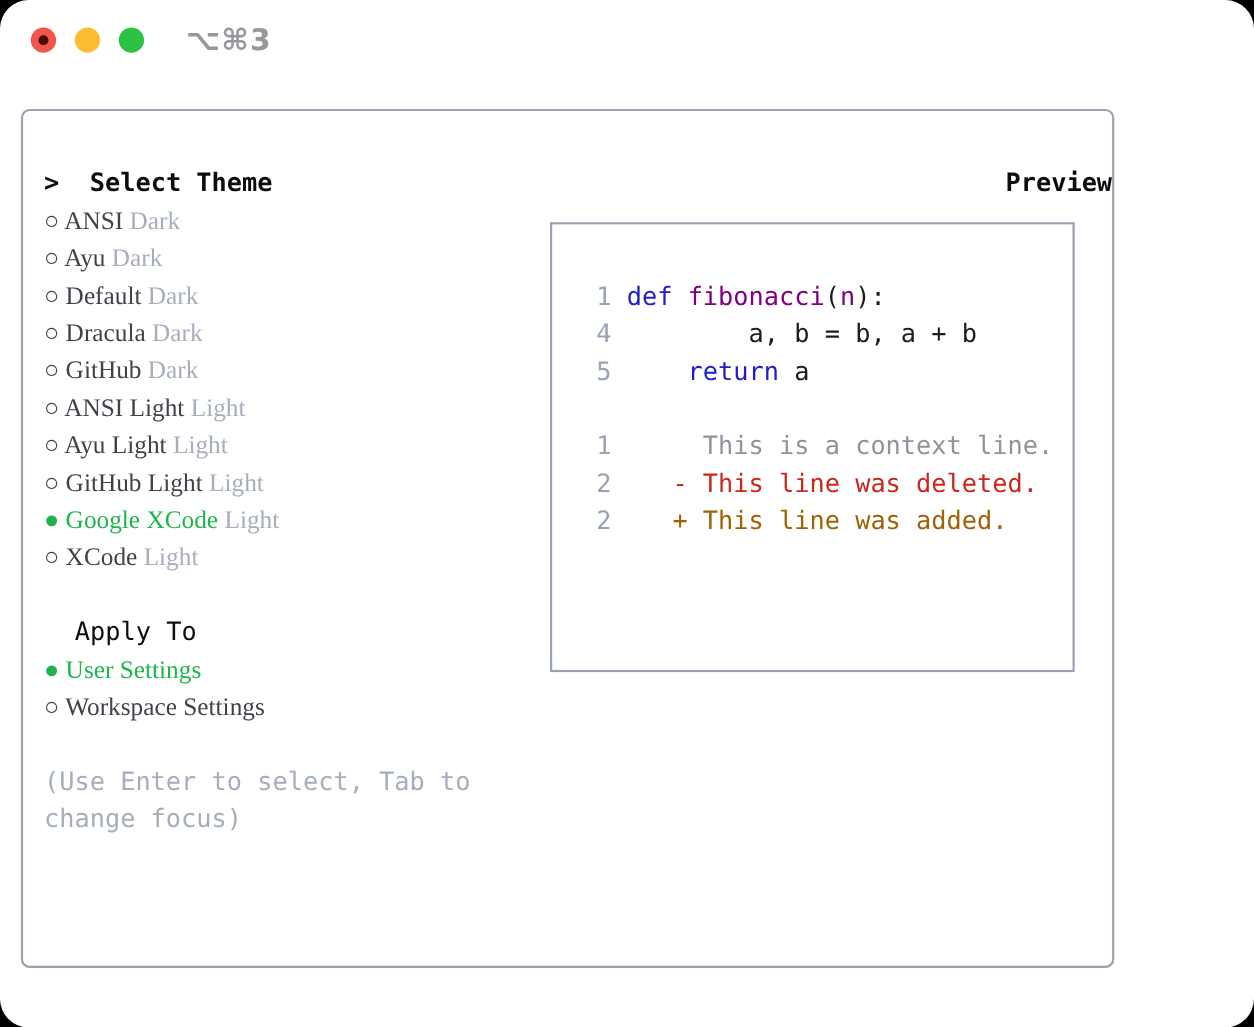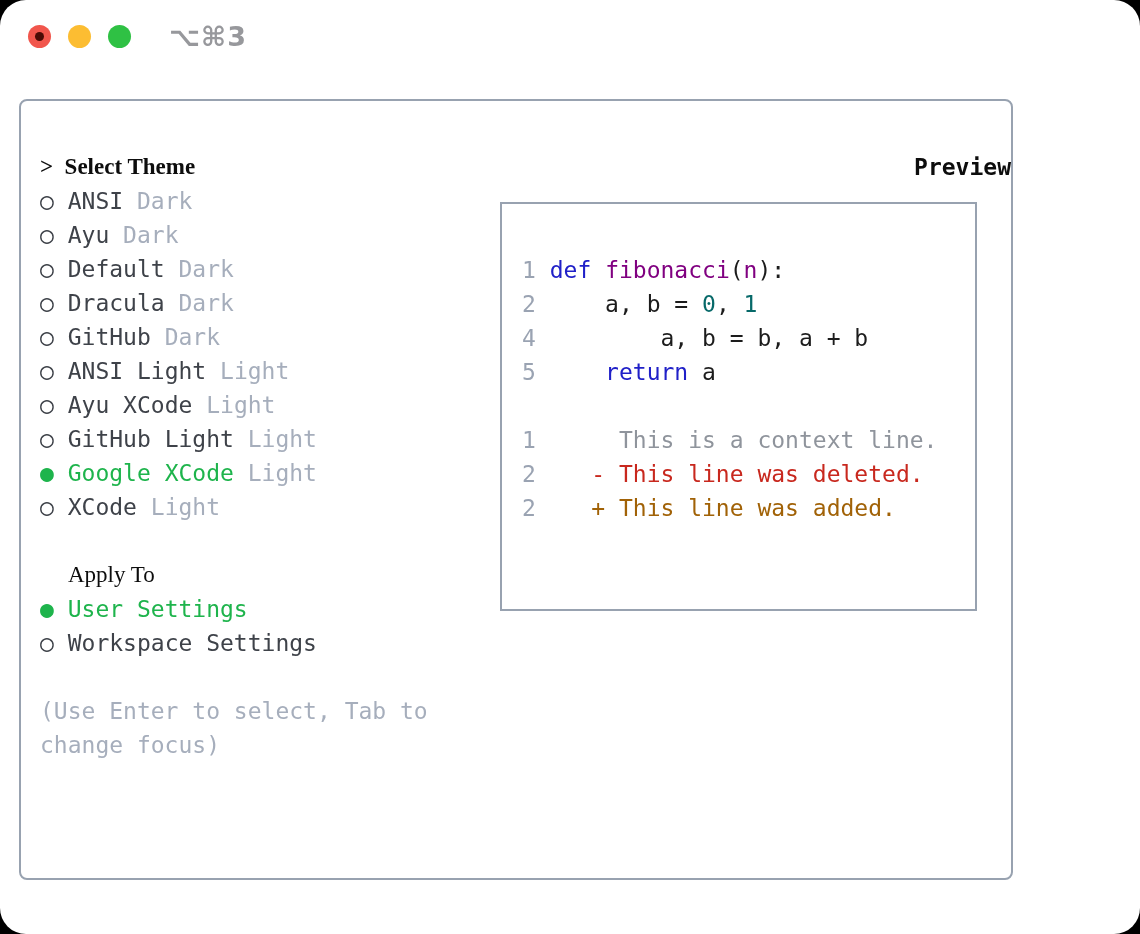--- a/index.html
+++ b/index.html
@@ -24,44 +24,44 @@
 
   
   .panel {
     margin:51px 0 0 19px; width:994px; height:781px;
     border:2px solid #98a2b0; border-radius:8px; background:#fff;
     display:flex; padding:49px 0 0 19px;
   }
   .left-col { width:460px; font-size:23px; color:#3e4249; }
   .right-col { flex:1; font-size:23px; }
 
-  .row { height:34px; line-height:34px; white-space:pre;font-family:Liberation Serif, serif; }
+  .row { height:34px; line-height:34px; white-space:pre; }
   .section-title { font-weight:bold; color:#0d0d0d; }
   .prompt { font-weight:bold; color:#0d0d0d; }
   .spacer { height:34px; }
 
-  .list-row { height:34px; line-height:34px; white-space:pre; cursor:default; }
+  .list-row { height:34px; line-height:34px; white-space:pre; cursor:default;font-family:Liberation Serif, serif; }
   .list-row .dot { color:#3e4249; }
   .list-row .name { color:#3e4249; }
   .list-row .variant { color:#a6aebc; }
   .list-row.selected .dot { color:#1eb44c; }
   .list-row.selected .name { color:#1eb44c; }
 
   .apply-title { padding-left:28px; color:#0d0d0d; }
 
   .hint { width:420px; line-height:34px; color:#a6aebc; white-space:normal; }
 
   
   .preview-header { height:34px; line-height:34px; font-weight:bold; color:#0d0d0d;text-align:right; }
   .preview-box {
     margin-top:18px; width:477px; height:409px;
     border:2px solid #98a2b0; background:#fff;
     padding:49px 0 0 20px; overflow:hidden;
   }
-  .code-line { height:34px; line-height:34px; white-space:pre; font-size:23px; }
+  .code-line { height:34px; line-height:34px; white-space:pre; font-size:23px;margin-left:20px; }
   .seg-ln  { color:#9aa3b2; }
   .seg-kw  { color:#2020c8; }
   .seg-fn  { color:#800080; }
   .seg-nm  { color:#076969; }
   .seg-p   { color:#1c1c1c; }
   .seg-ctx { color:#8f949c; }
   .seg-del { color:#c8281e; }
   .seg-add { color:#a16207; }
 </style>
 </head>
@@ -83,21 +83,21 @@
     <div class="left-col">
       <div class="row"><span class="prompt">&gt; </span><span class="section-title"> </span><span class="section-title">Select Theme</span></div>
 
       <div>
           <div class="list-row"><span class="dot">○ </span><span class="name">ANSI </span><span class="variant">Dark</span></div>
           <div class="list-row"><span class="dot">○ </span><span class="name">Ayu </span><span class="variant">Dark</span></div>
           <div class="list-row"><span class="dot">○ </span><span class="name">Default </span><span class="variant">Dark</span></div>
           <div class="list-row"><span class="dot">○ </span><span class="name">Dracula </span><span class="variant">Dark</span></div>
           <div class="list-row"><span class="dot">○ </span><span class="name">GitHub </span><span class="variant">Dark</span></div>
           <div class="list-row"><span class="dot">○ </span><span class="name">ANSI Light </span><span class="variant">Light</span></div>
-          <div class="list-row"><span class="dot">○ </span><span class="name">Ayu XCode </span><span class="variant">Light</span></div>
+          <div class="list-row"><span class="dot">○ </span><span class="name">Ayu Light </span><span class="variant">Light</span></div>
           <div class="list-row"><span class="dot">○ </span><span class="name">GitHub Light </span><span class="variant">Light</span></div>
           <div class="list-row selected"><span class="dot">● </span><span class="name">Google XCode </span><span class="variant">Light</span></div>
           <div class="list-row"><span class="dot">○ </span><span class="name">XCode </span><span class="variant">Light</span></div>
         </div>
 
       <div class="spacer"></div>
 
       <div class="row apply-title">Apply To</div>
       <div>
           <div class="list-row selected"><span class="dot">● </span><span class="name">User Settings</span></div>
@@ -107,21 +107,20 @@
       <div class="spacer"></div>
 
       <div class="hint">(Use Enter to select, Tab to change focus)</div>
     </div>
 
     <div class="right-col">
       <div class="preview-header">Preview</div>
       <div class="preview-box">
         <div>
             <div class="code-line"><span class="seg-ln">1</span><span class="seg-p"> </span><span class="seg-kw">def</span><span class="seg-p"> </span><span class="seg-fn">fibonacci</span><span class="seg-p">(</span><span class="seg-fn">n</span><span class="seg-p">):</span></div>
-            <div class="code-line"><span class="seg-ln">2</span><span class="seg-p">     a, b = </span><span class="seg-nm">0</span><span class="seg-p">, </span><span class="seg-nm">1</span></div>
             <div class="code-line"><span class="seg-ln">4</span><span class="seg-p">         a, b = b, a + b</span></div>
             <div class="code-line"><span class="seg-ln">5</span><span class="seg-p">     </span><span class="seg-kw">return</span><span class="seg-p"> a</span></div>
             <div class="code-line">&nbsp;</div>
             <div class="code-line"><span class="seg-ln">1</span><span class="seg-ctx">      This is a context line.</span></div>
             <div class="code-line"><span class="seg-ln">2</span><span class="seg-p">    </span><span class="seg-del">- This line was deleted.</span></div>
             <div class="code-line"><span class="seg-ln">2</span><span class="seg-p">    </span><span class="seg-add">+ This line was added.</span></div>
           </div>
       </div>
     </div>
 

